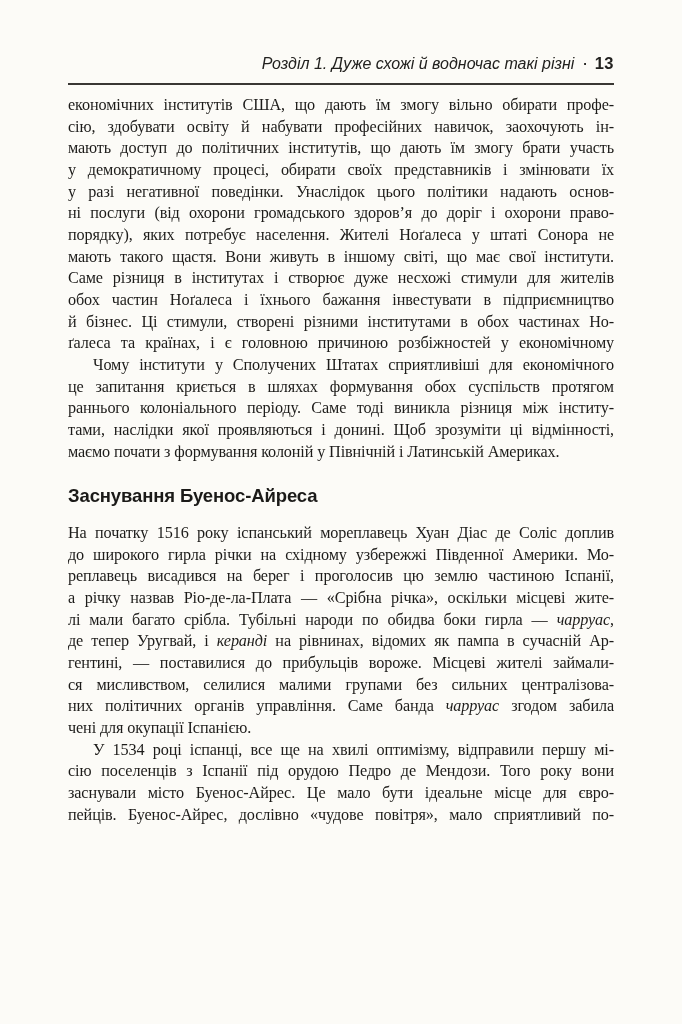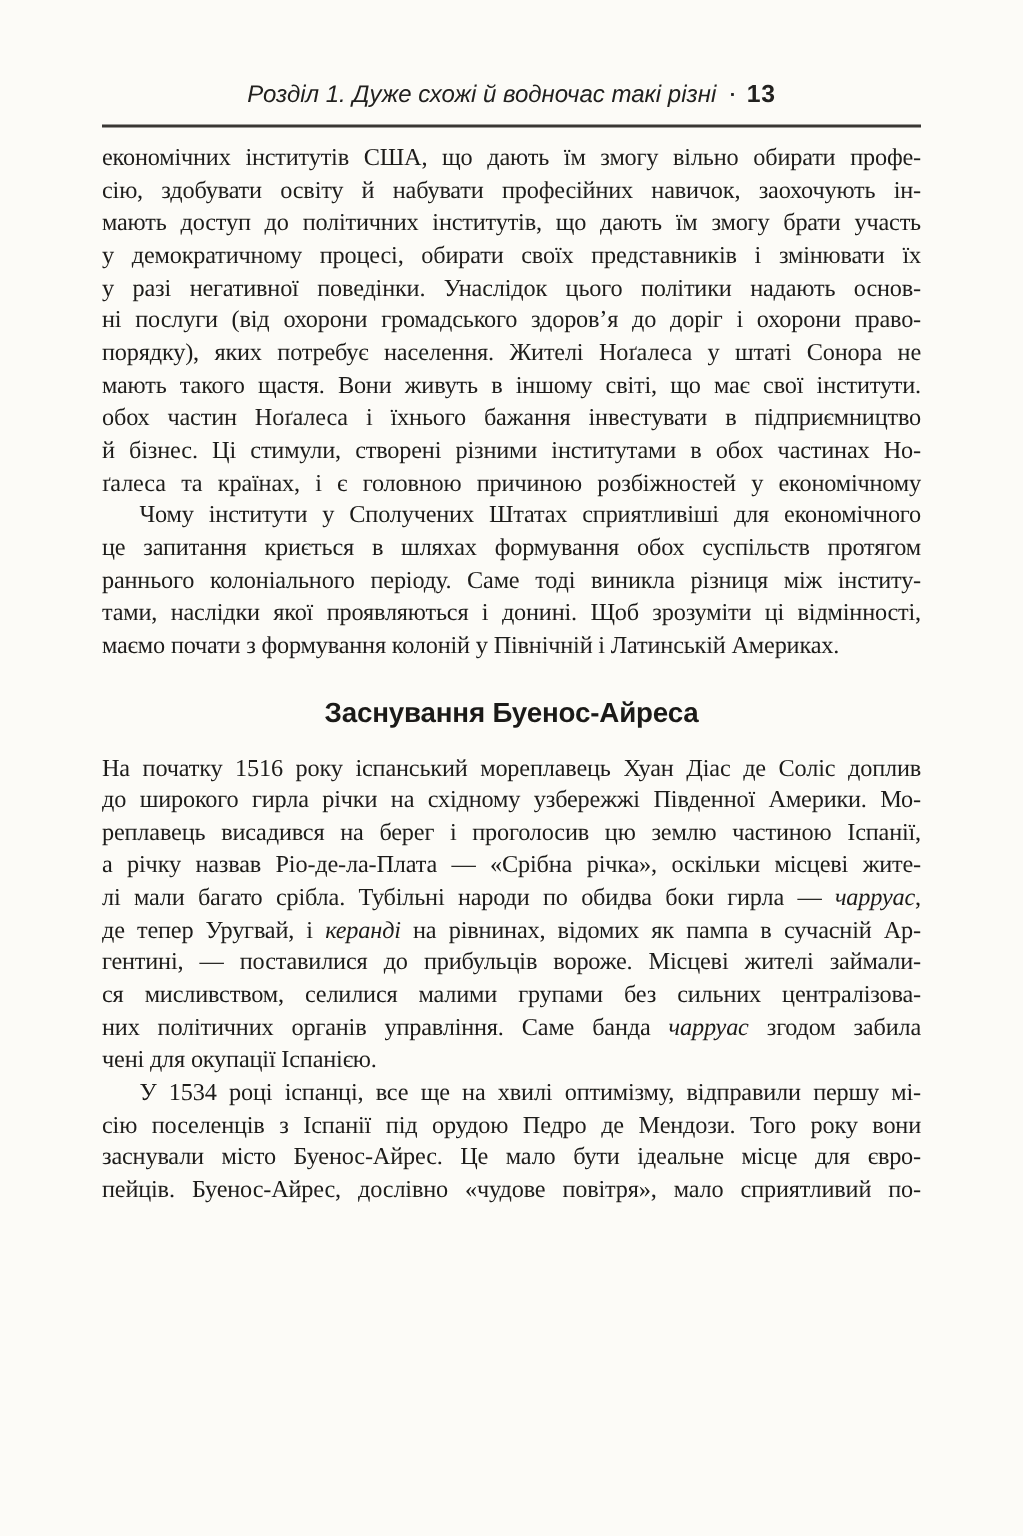--- a/index.html
+++ b/index.html
@@ -14,21 +14,21 @@
     color: #1d1c1a;
     overflow: hidden;
     font-family: "Liberation Serif", serif;
   }
   
   .running-header {
     position: absolute;
     top: 54px;
     left: 68px;
     width: 546px;
-    text-align: center;
+    text-align: right;
     font-family: "Liberation Sans", sans-serif;
     font-size: 16px;
     color: #22211f;
     white-space: nowrap;
   }
   .rh-title {
     font-style: italic;
     font-weight: 500;
   }
   .rh-sep {
@@ -72,21 +72,21 @@
     text-align-last: justify;
   }
   .line.indent {
     padding-left: 25px;
   }
   .line i {
     font-style: italic;
   }
   .section-heading {
     margin: 21px 0 15px 0;
-    text-align: center;
+    text-align: left;
     font-family: "Liberation Sans", sans-serif;
     font-weight: 700;
     font-size: 18.5px;
     line-height: 24px;
     color: #1b1a18;
   }
 </style>
 </head>
 <body>
 
@@ -101,20 +101,21 @@
   <div class="text-flow">
       <div class="paragraph">
         <div class="line just">економічних інститутів США, що дають їм змогу вільно обирати профе-</div>
         <div class="line just">сію, здобувати освіту й набувати професійних навичок, заохочують ін-</div>
         <div class="line just">мають доступ до політичних інститутів, що дають їм змогу брати участь</div>
         <div class="line just">у демократичному процесі, обирати своїх представників і змінювати їх</div>
         <div class="line just">у разі негативної поведінки. Унаслідок цього політики надають основ-</div>
         <div class="line just">ні послуги (від охорони громадського здоров’я до доріг і охорони право-</div>
         <div class="line just">порядку), яких потребує населення. Жителі Ноґалеса у штаті Сонора не</div>
         <div class="line just">мають такого щастя. Вони живуть в іншому світі, що має свої інститути.</div>
+        <div class="line just">Саме різниця в інститутах і створює дуже несхожі стимули для жителів</div>
         <div class="line just">обох частин Ноґалеса і їхнього бажання інвестувати в підприємництво</div>
         <div class="line just">й бізнес. Ці стимули, створені різними інститутами в обох частинах Но-</div>
         <div class="line just">ґалеса та країнах, і є головною причиною розбіжностей у економічному</div>
       </div>
       <div class="paragraph">
         <div class="line just indent">Чому інститути у Сполучених Штатах сприятливіші для економічного</div>
         <div class="line just">це запитання криється в шляхах формування обох суспільств протягом</div>
         <div class="line just">раннього колоніального періоду. Саме тоді виникла різниця між інститу-</div>
         <div class="line just">тами, наслідки якої проявляються і донині. Щоб зрозуміти ці відмінності,</div>
         <div class="line">маємо почати з формування колоній у Північній і Латинській Америках.</div>

